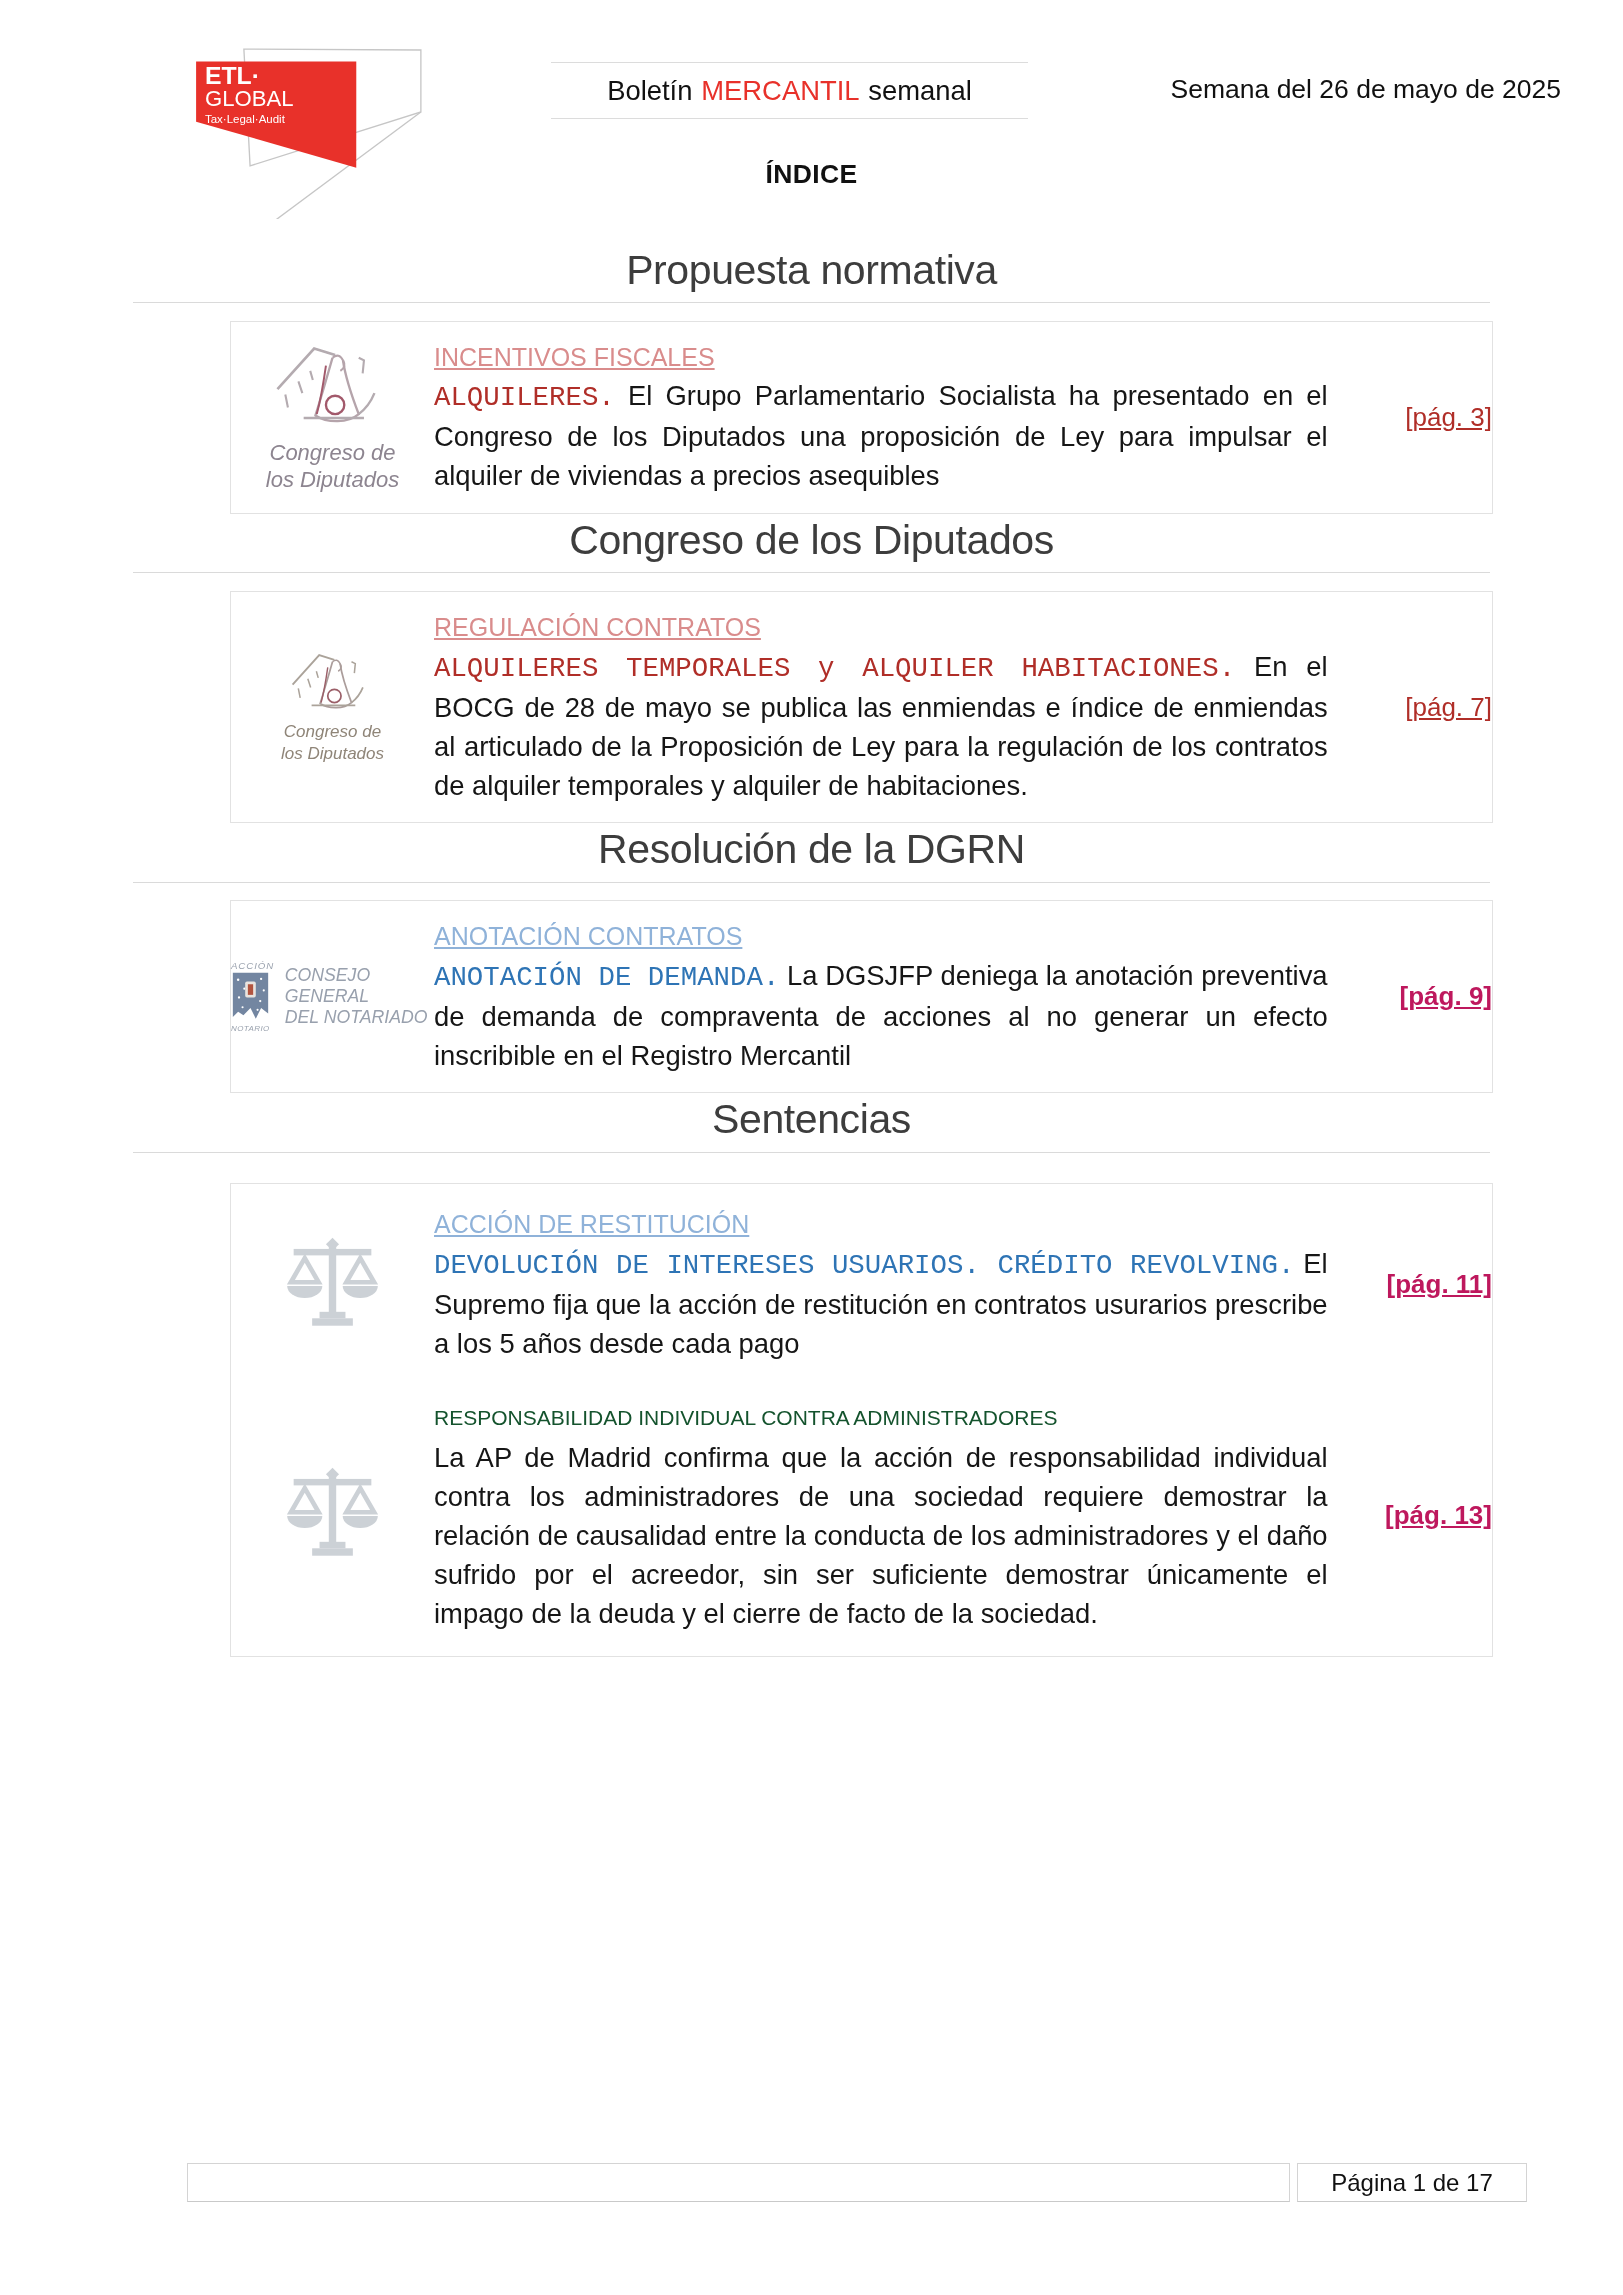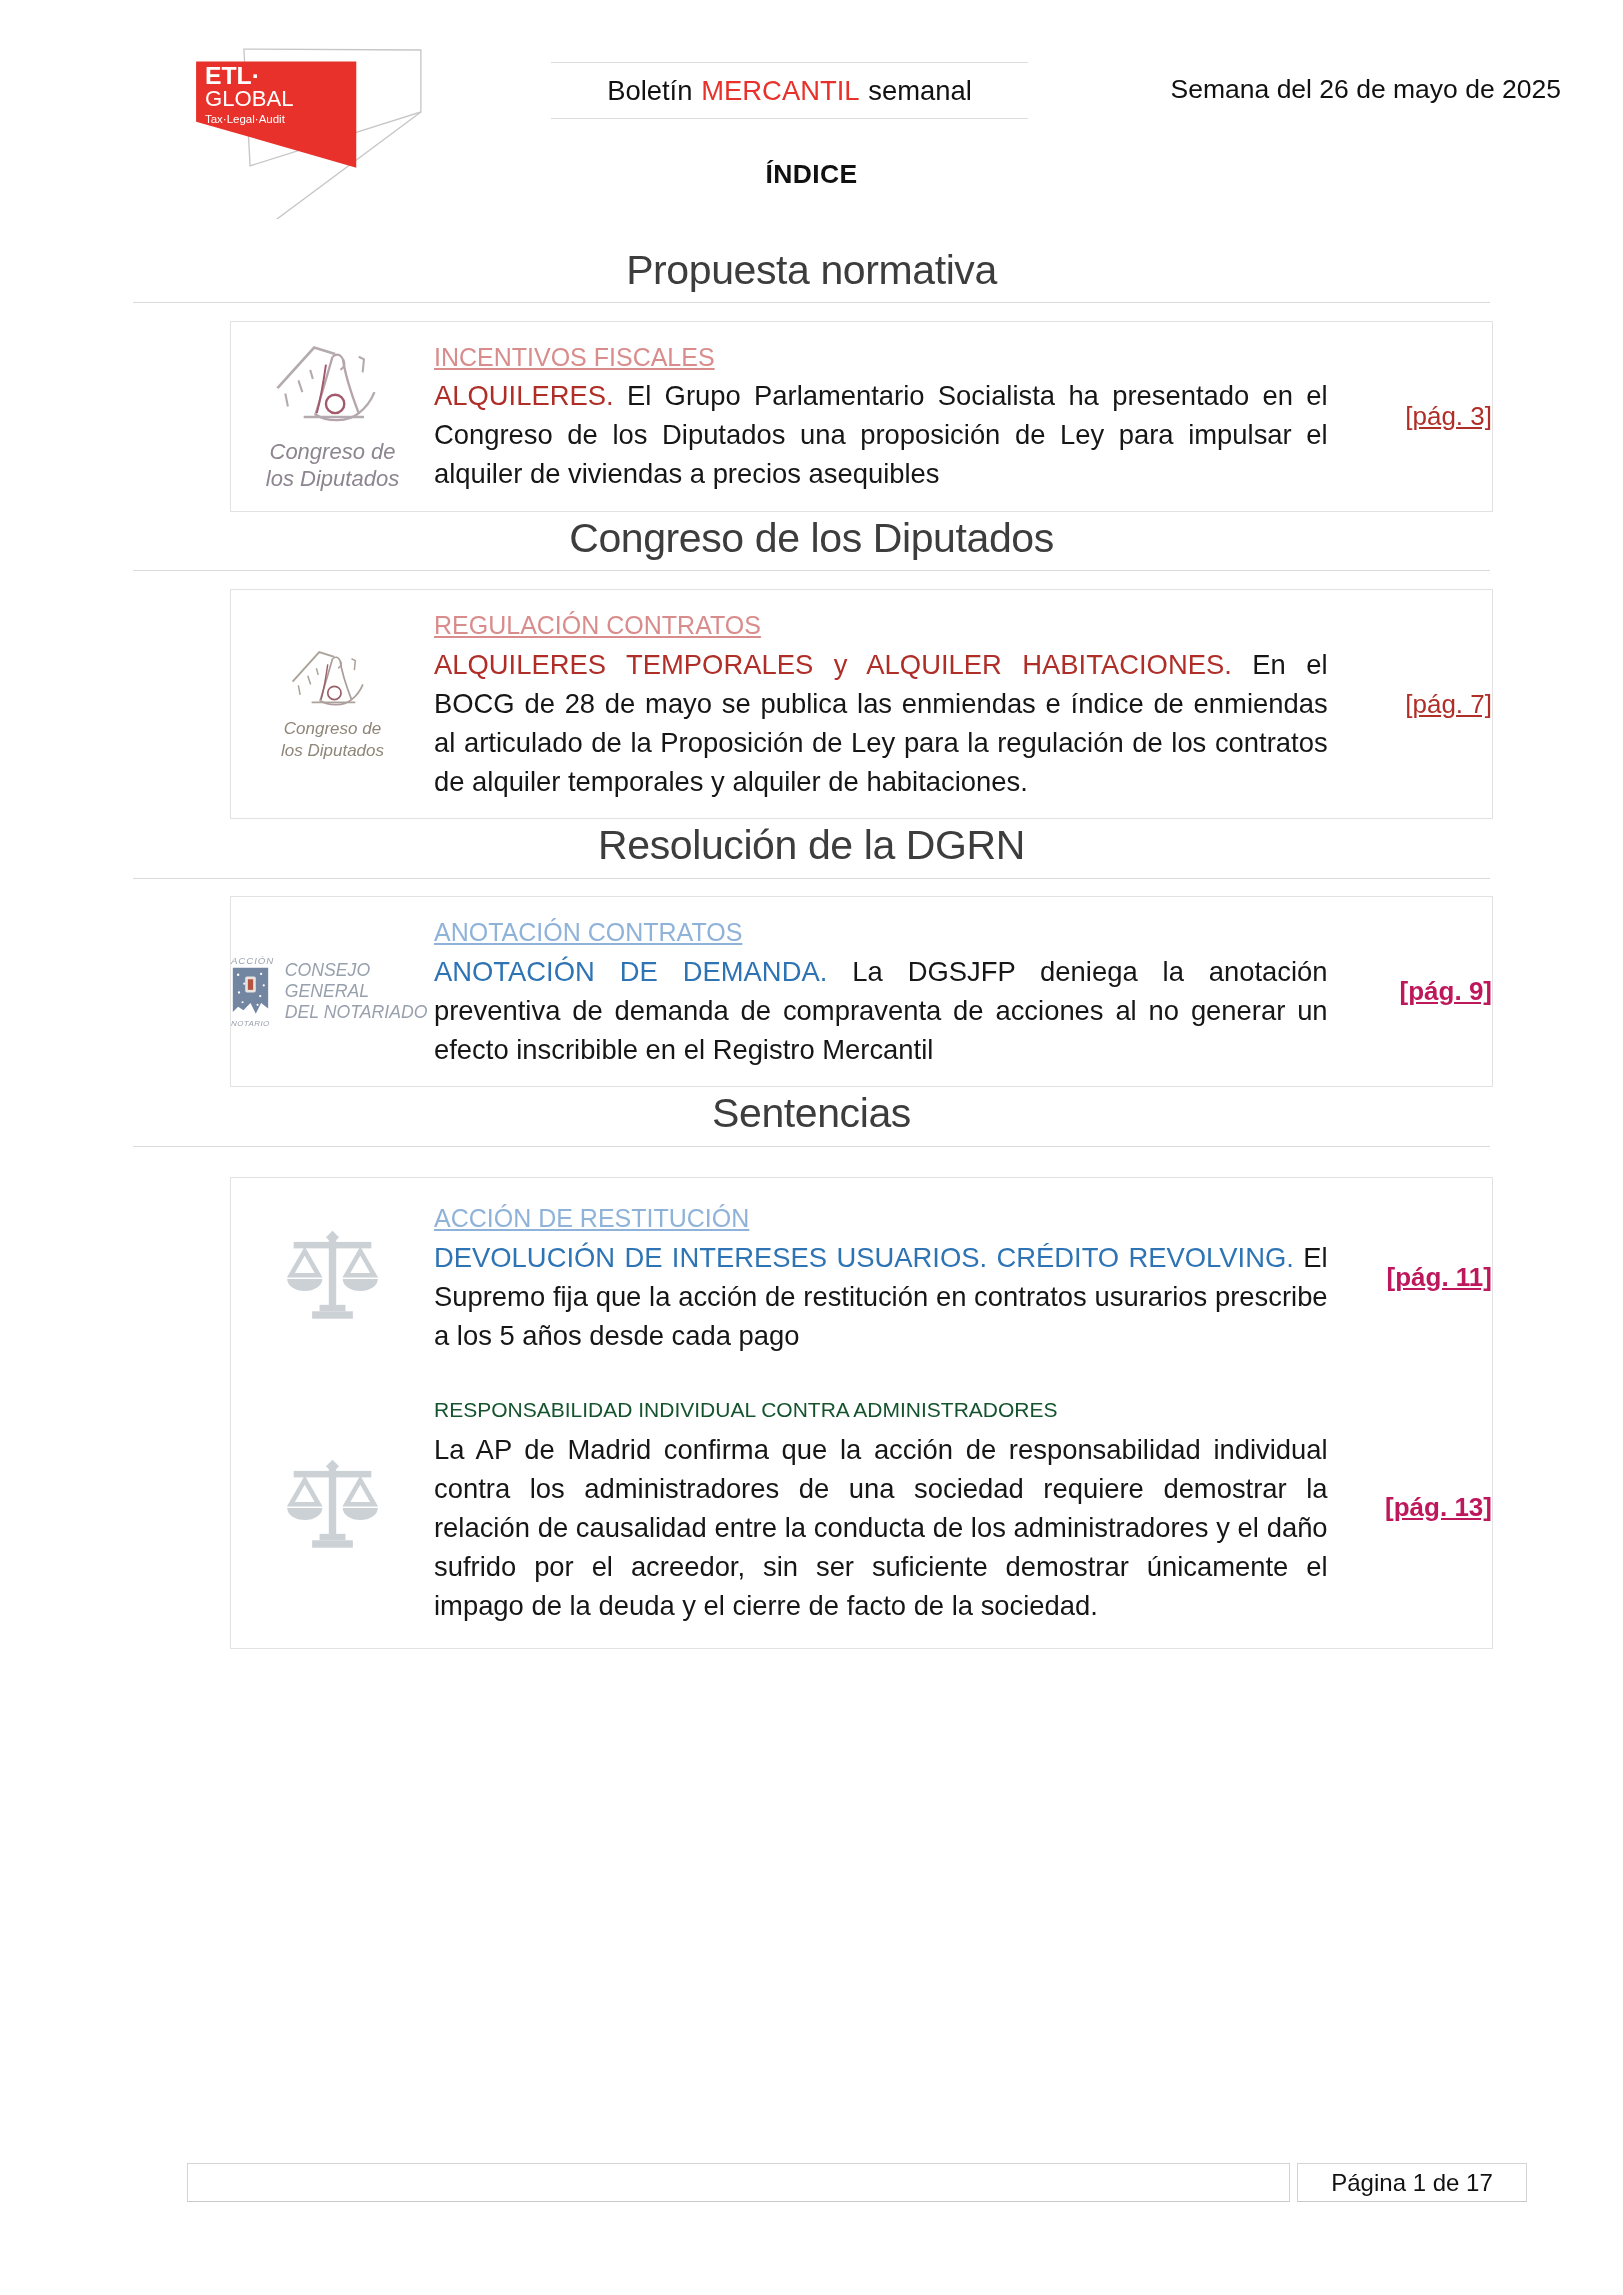--- a/index.html
+++ b/index.html
@@ -43,21 +43,21 @@
     display:flex;align-items:center;
   }
   .card.single{padding:17.7px 0;}
   .media{width:203px;flex:0 0 203px;display:flex;flex-direction:column;
     align-items:center;justify-content:center;font-style:italic;}
   .cbody{flex:1;padding-right:12.4px;}
   .cat{font-size:25px;line-height:35px;text-decoration:underline;}
   .theme-red .cat{color:#d98c8c;}
   .theme-blue .cat{color:#8fb2d9;}
   .sum{margin:1.8px 0 0 0;font-size:27.4px;line-height:39px;text-align:justify;color:#161616;}
-  .headline{color:#b02e28;}
+  .headline{color:#b02e28;font-family:Liberation Mono, monospace;}
   .theme-blue .headline{color:#2e74b5;}
   .pagecol{width:152px;flex:0 0 152px;display:flex;align-items:center;justify-content:flex-end;}
   a.pglink{font-size:26px;text-decoration:underline;}
   a.pglink.red{color:#b02e28;}
   a.pglink.blue{color:#be185d;font-weight:bold;}
   
   .congreso{display:flex;flex-direction:column;align-items:center;}
   .congreso .ctext{color:#8d8590;text-align:center;line-height:1.25;}
   .congreso.big .ctext{font-size:22px;}
   .congreso.small .ctext{font-size:17px;color:#8f8578;}

